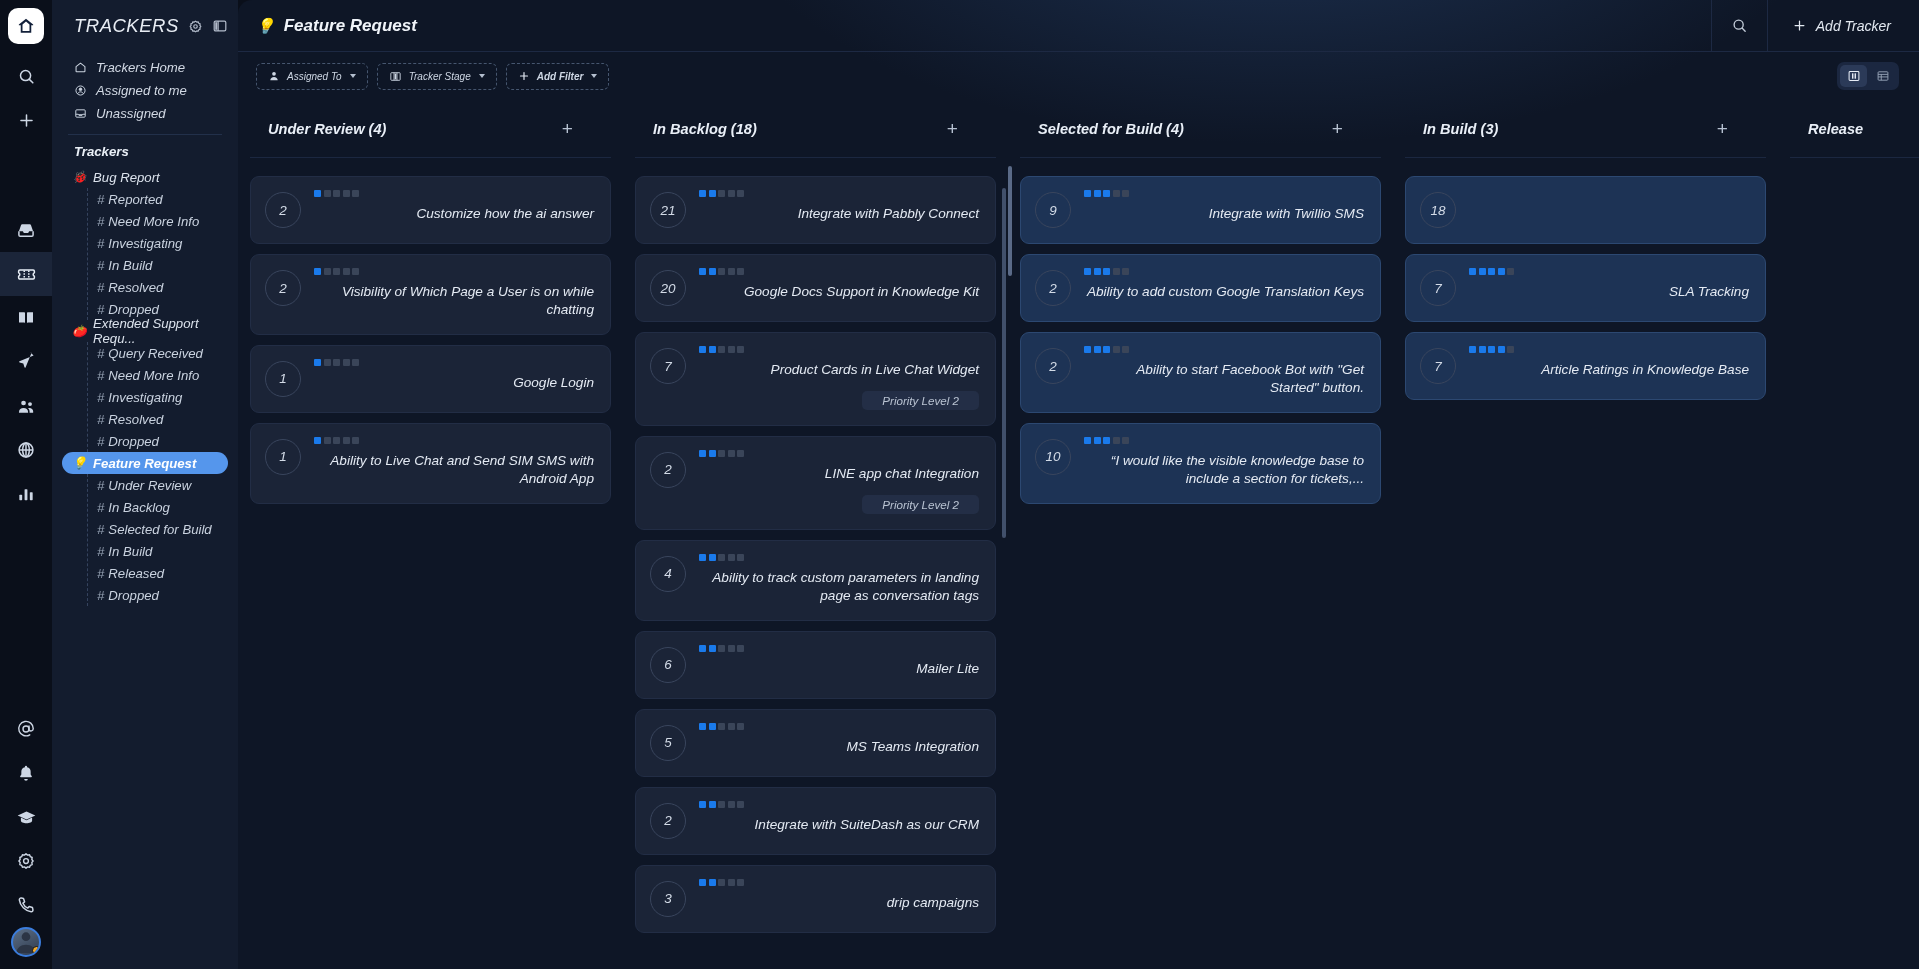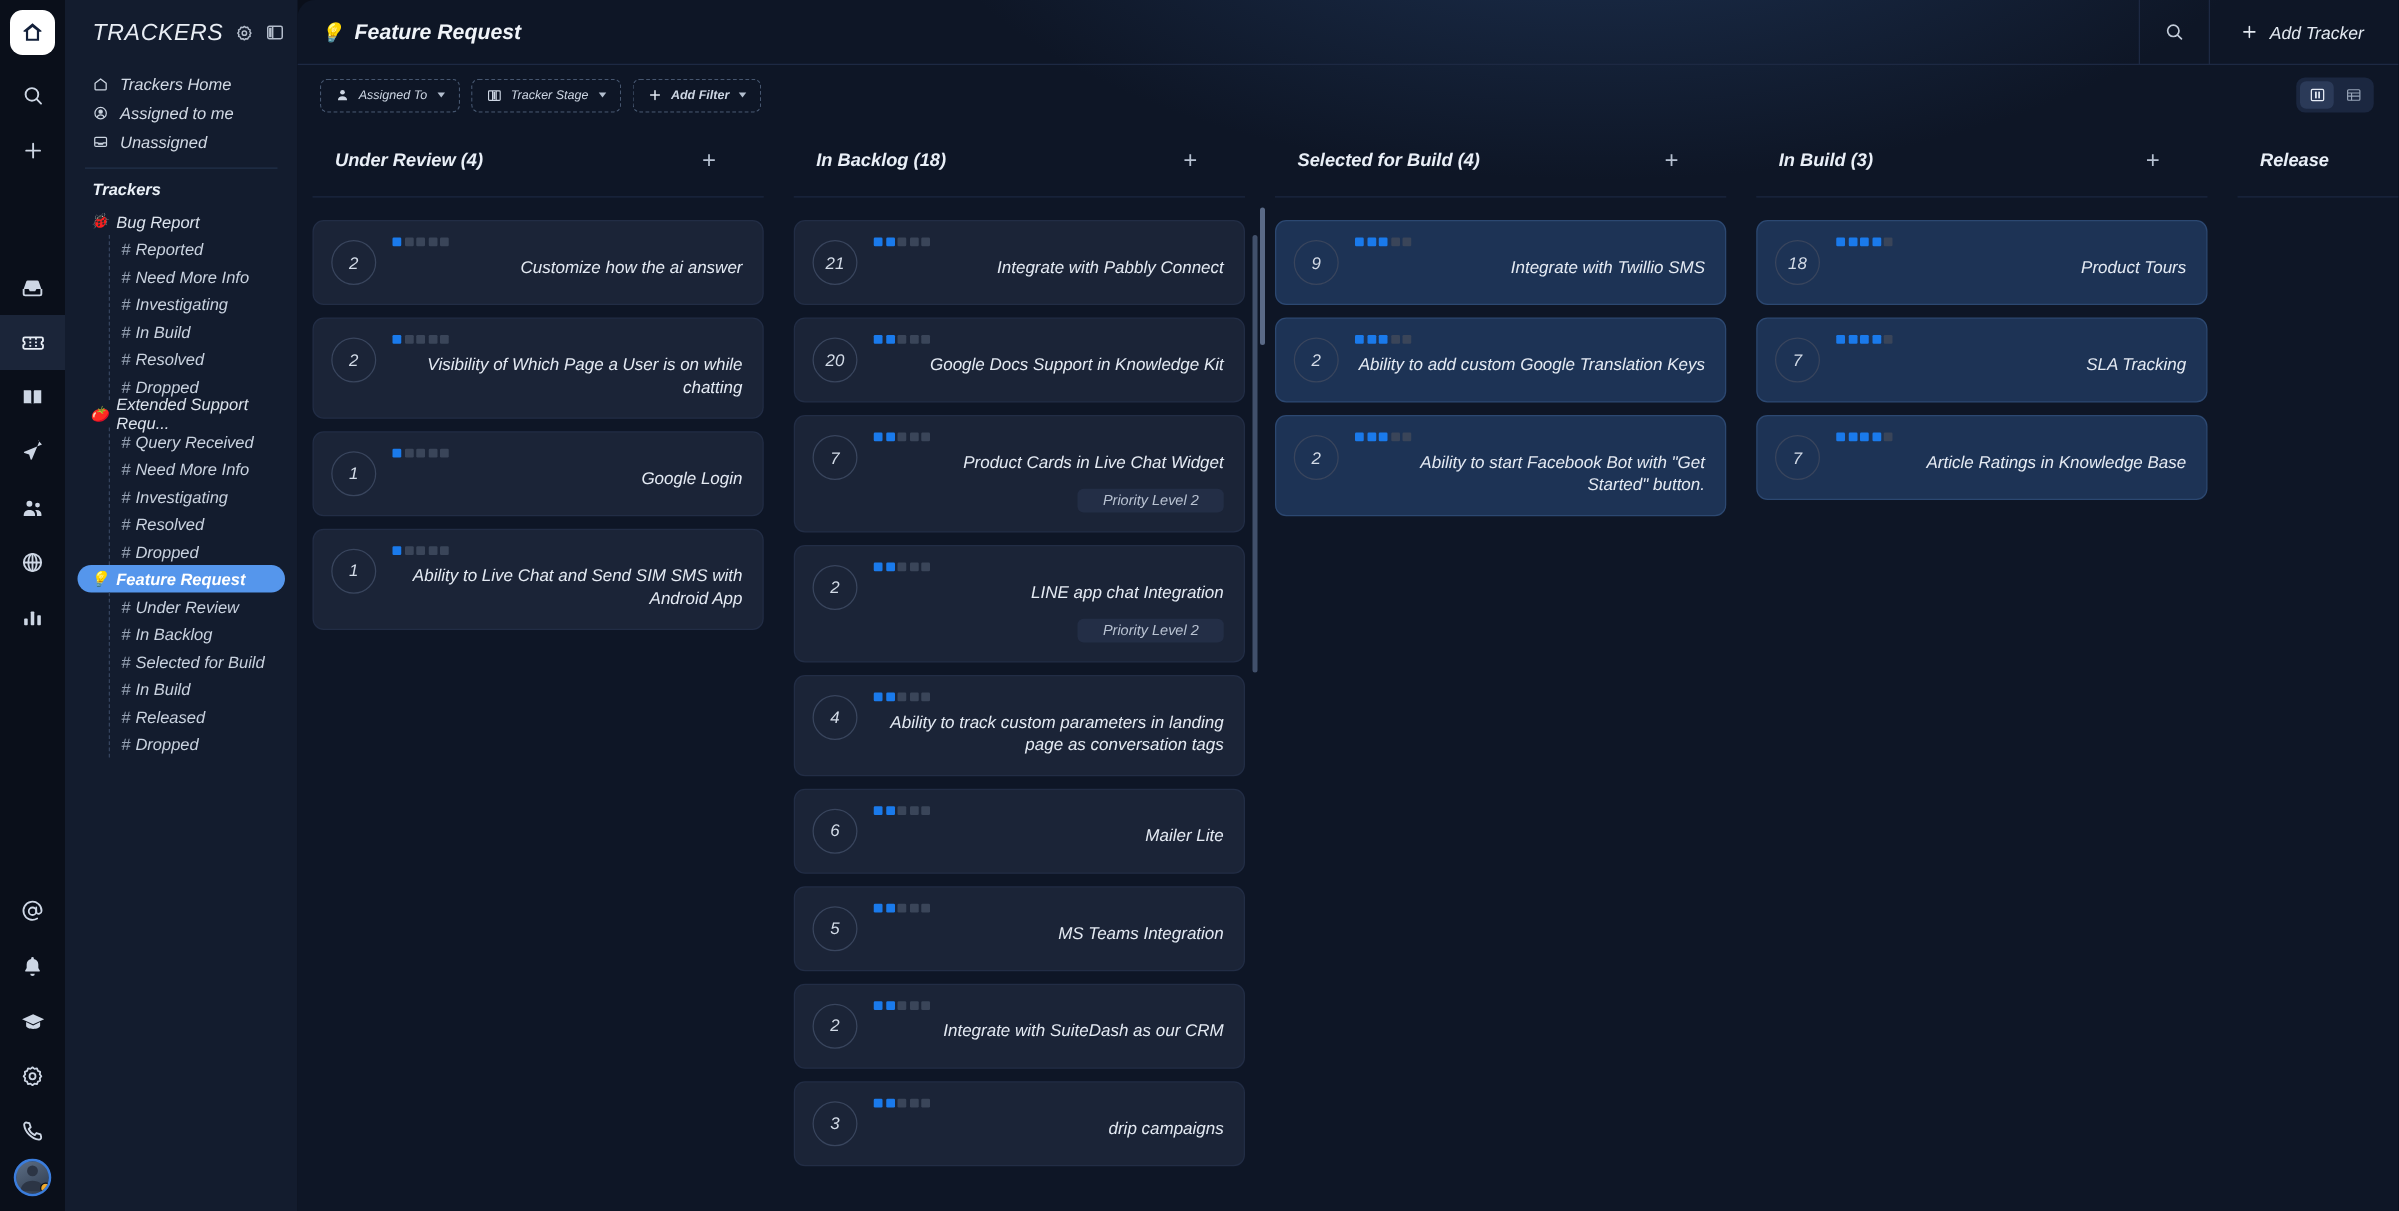--- a/index.html
+++ b/index.html
@@ -763,41 +763,44 @@
                 <div class="prio">
                   <i class="on"></i>
                   <i class="on"></i>
                   <i class="on"></i>
                   <i></i>
                   <i></i>
                 </div>
                 <div class="ctitle">Ability to start Facebook Bot with "Get Started" button.</div>
               </div>
             </div>
+            <div class="card hl">
+              <div class="votes">10</div>
+              <div class="cbody">
+                <div class="prio">
+                  <i class="on"></i>
+                  <i class="on"></i>
+                  <i class="on"></i>
+                  <i></i>
+                  <i></i>
+                </div>
+                <div class="ctitle">“I would like the visible knowledge base to include a section for tickets,...</div>
+              </div>
+            </div>
             <div class="col-scroll" style="left: 0px; right: auto; top: 8px; height: 110px; background: rgb(90, 106, 135);"></div>
           </div>
         </div>
         <div class="col">
           <div class="col-head">
             <div class="col-title">In Build (3)</div>
             <div class="col-add">+</div>
           </div>
           <div class="col-body">
             <div class="card hl">
               <div class="votes">18</div>
-              <div class="cbody">
-                <div class="prio">
-                  <i class="on"></i>
-                  <i class="on"></i>
-                  <i class="on"></i>
-                  <i class="on"></i>
-                  <i></i>
-                </div>
-                <div class="ctitle">Product Tours</div>
-              </div>
             </div>
             <div class="card hl">
               <div class="votes">7</div>
               <div class="cbody">
                 <div class="prio">
                   <i class="on"></i>
                   <i class="on"></i>
                   <i class="on"></i>
                   <i class="on"></i>
                   <i></i>

